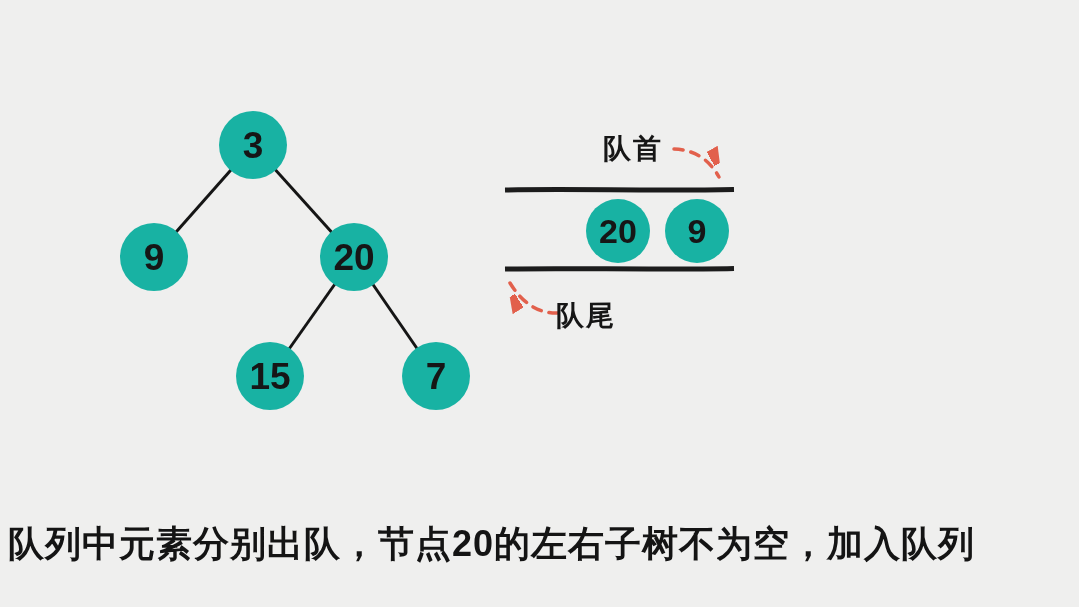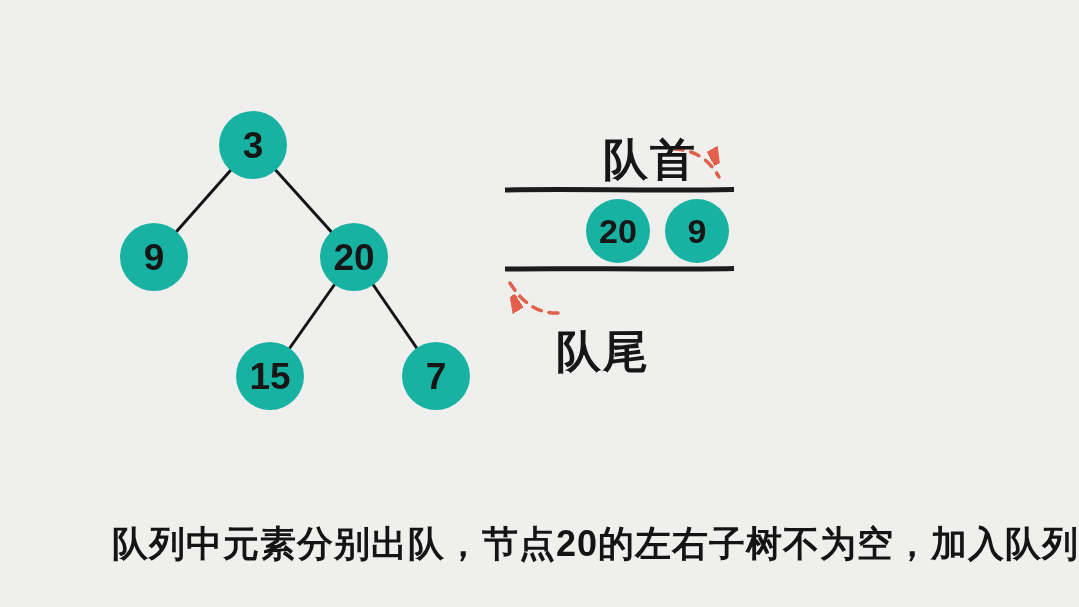--- a/index.html
+++ b/index.html
@@ -17,40 +17,40 @@
     fill:#161616;
   }
   .tree-node-label{font-size:37px;}
   .queue-node-label{font-size:34px;}
   .edge{stroke:#151515;stroke-width:3;}
   .queue-line{stroke:#1c1c1c;stroke-width:5;fill:none;}
   .dashed-arrow{fill:none;stroke:#e2604c;stroke-width:3.5;stroke-dasharray:9 8;stroke-linecap:round;}
   .cn-label{
     position:absolute;
     color:#161616;
-    font-size:45px;
+    font-size:28px;
     font-weight:700;
     letter-spacing:2px;
     white-space:nowrap;
     font-family:Liberation Serif, serif;
   }
   .front-label{left:603px;top:130px;}
-  .rear-label{left:556px;top:297px;margin-top:25px;}
+  .rear-label{left:556px;top:297px;}
   .result-text{
     position:absolute;
     left:817px;top:331px;
     color:#111;
     font-size:36px;
     font-weight:500;
     white-space:nowrap;
   }
   .caption{
     position:absolute;
     left:8px;right:0;top:520px;
-    text-align:right;
+    text-align:left;
     color:#141414;
     font-size:36px;
     font-weight:600;
     letter-spacing:1px;
     white-space:nowrap;
   }
 </style>
 </head>
 <body>
 

